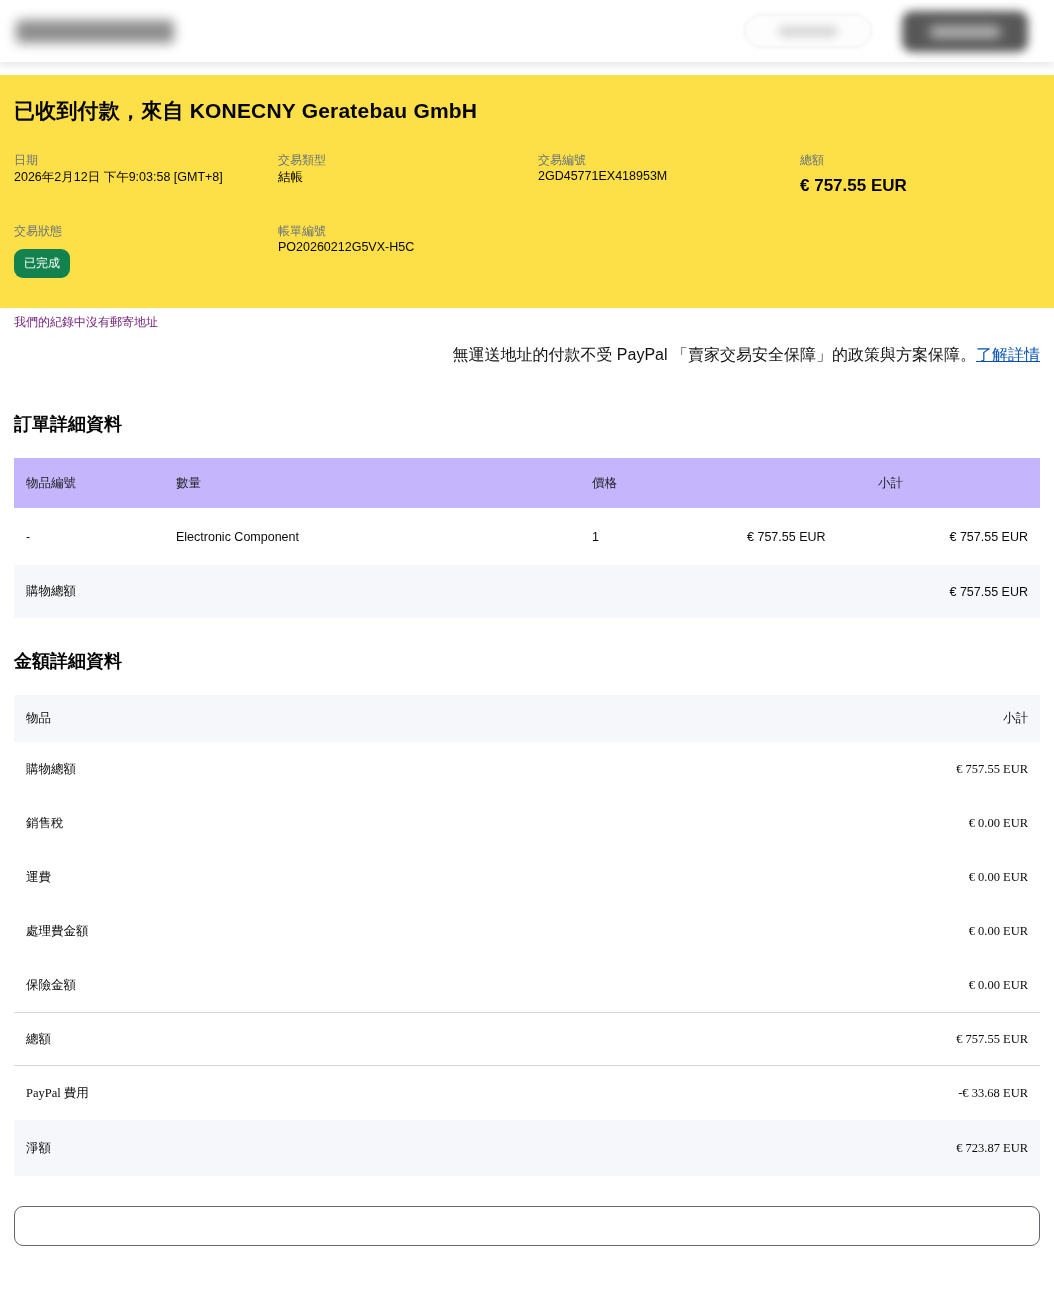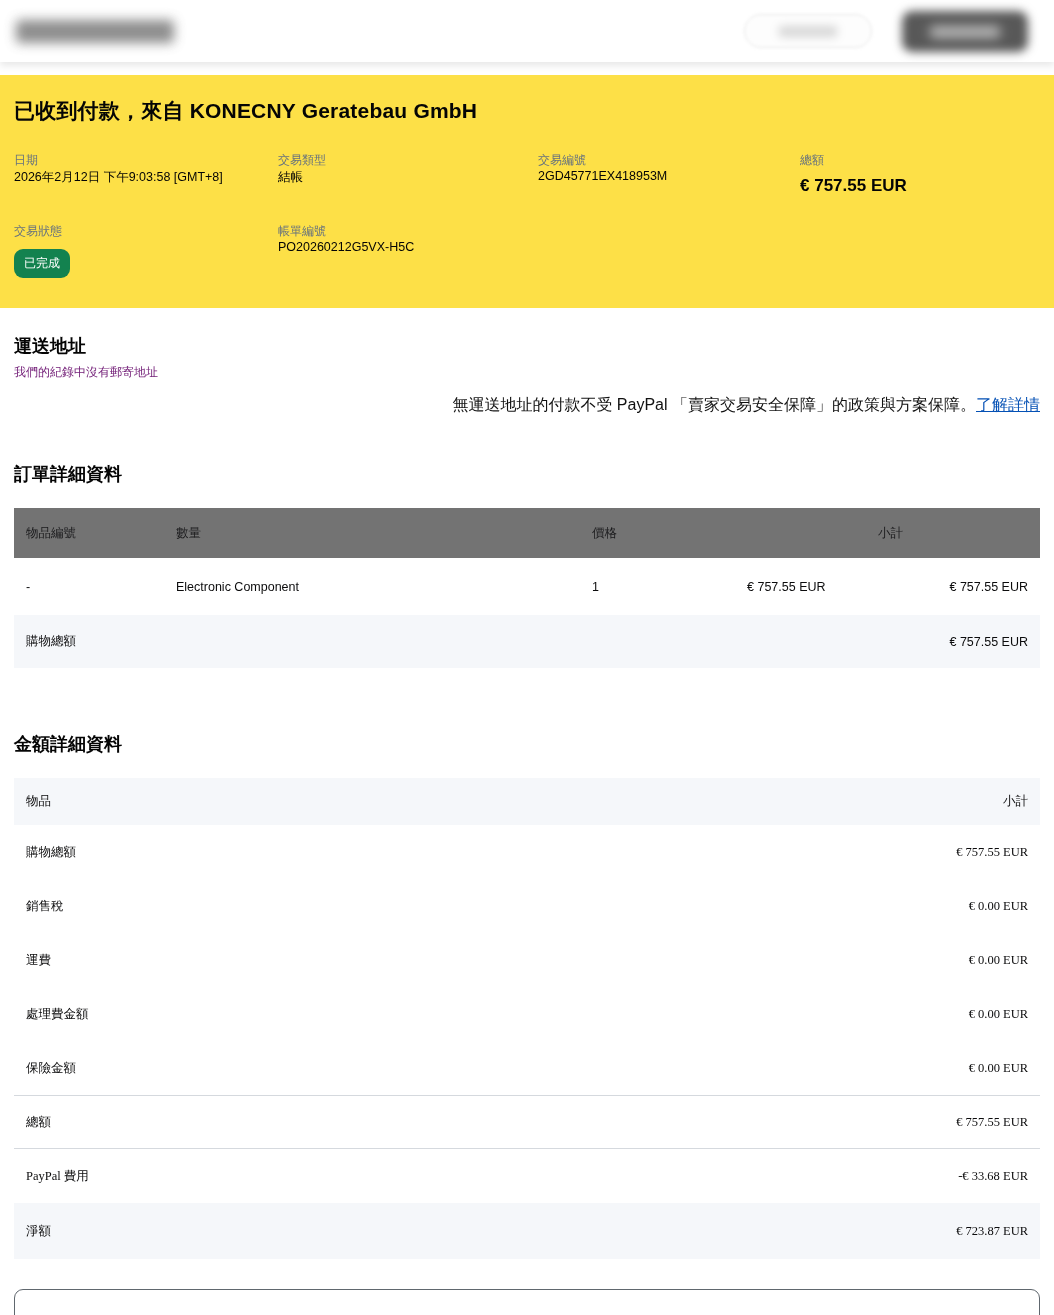--- a/index.html
+++ b/index.html
@@ -54,27 +54,27 @@
   .ship-h { margin-top:26px; }
   .ship-p1 { font-size:12px; margin-top:6px; color:#701a75; }
   .ship-p2 { font-size:16px; margin-top:14px; color:#111;text-align:right; }
   a.learn { color:#0551b5; text-decoration:underline; cursor:pointer; }
   
   .order-h { margin-top:46px; }
   .otable { margin:22px 14px 0 14px; font-size:12.5px; }
   .orow { display:grid; grid-template-columns:150px 416px 155px 180px 1fr; align-items:center; }
   .orow > div { padding-left:12px; }
   .orow > div:last-child { text-align:right; padding-right:12px; padding-left:0; }
-  .ohead { background:#737373; height:50px; color:#1b1b1d; }
+  .ohead { background:#c4b5fd; height:50px; color:#1b1b1d; }
   .odata { height:57px; background:#fff; }
   .ofoot { background:#f5f7fa; height:53px; display:flex; justify-content:space-between; align-items:center; }
   .ofoot > div:first-child { padding-left:12px; }
   .ofoot > div:last-child { padding-right:12px; }
   
-  .amt-h { margin-top:64px;font-family:Liberation Mono, monospace; }
+  .amt-h { margin-top:31px;font-family:Liberation Mono, monospace; }
   .atable { margin:22px 14px 0 14px; font-size:12.5px; }
   .arow { display:flex; justify-content:space-between; align-items:center; height:54px;font-family:Liberation Serif, serif; }
   .arow > div:first-child { padding-left:12px; }
   .arow > div:last-child  { padding-right:12px; }
   .ahead { background:#f5f7fa; height:47px; }
   .arow.total { border-top:1px solid #d5d9de; border-bottom:1px solid #d5d9de; }
   .arow.net { background:#f5f7fa; height:56px; }
   
   .notice {
     margin:30px 14px 0 14px; border:1px solid #60676e; border-radius:9px;
@@ -122,21 +122,20 @@
       <span class="badge">已完成</span>
     </div>
     <div>
       <div class="flabel">帳單編號</div>
       <div class="fvalue">PO20260212G5VX-H5C</div>
     </div>
   </div>
 </div>
 
 <div class="section">
-  <h2 class="sec ship-h">運送地址</h2>
   <p class="ship-p1">我們的紀錄中沒有郵寄地址</p>
   <p class="ship-p2"><span>無運送地址的付款不受 PayPal 「賣家交易安全保障」的政策與方案保障。</span><a class="learn">了解詳情</a></p>
 </div>
 
 <div class="section">
   <h2 class="sec order-h">訂單詳細資料</h2>
 </div>
 <div class="otable">
   <div class="orow ohead">
     <div>物品編號</div>

